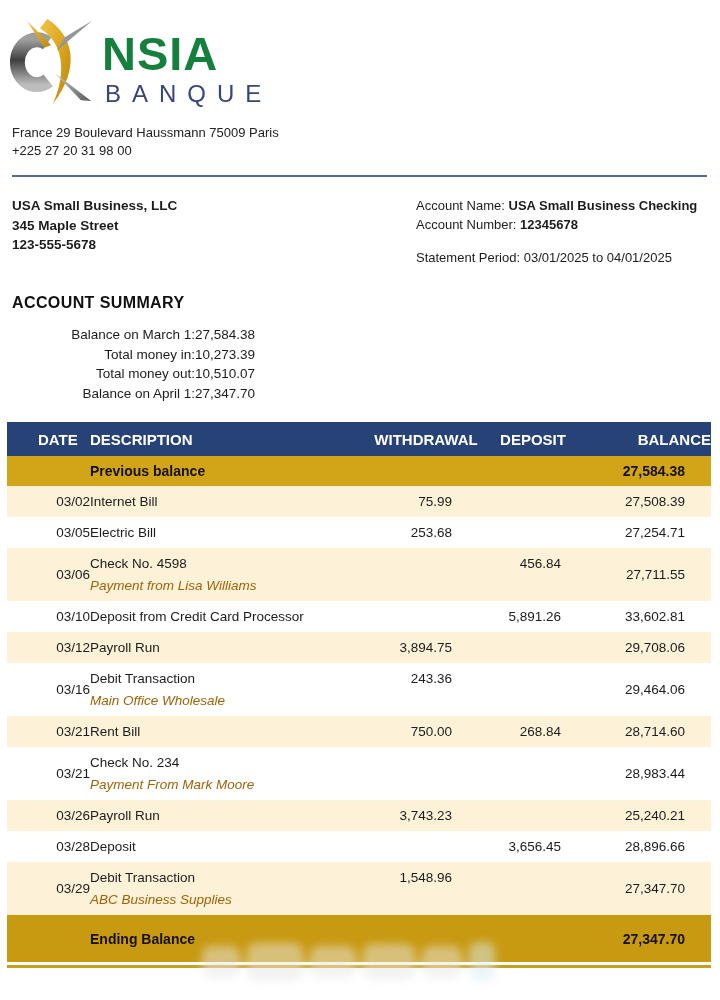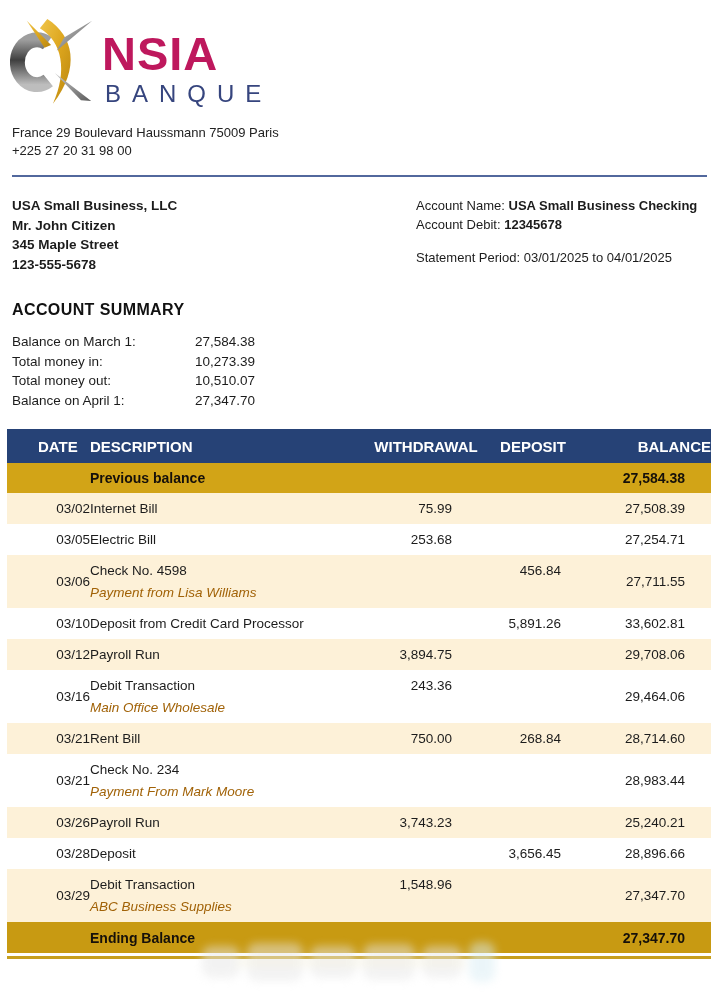--- a/index.html
+++ b/index.html
@@ -12,21 +12,21 @@
     overflow:hidden;
   }
   .page { position:relative; width:720px; height:1000px; }
 
   
   .logo-row { display:flex; align-items:flex-start; padding:12px 0 0 10px; }
   .logo-icon { width:84px; height:96px; flex:0 0 auto; }
   .brand-text { margin-left:8px; padding-top:20px; }
   .brand-name {
     font-size:47px; font-weight:bold; line-height:0.95;
-    color:#be185d; letter-spacing:1px;
+    color:#15803d; letter-spacing:1px;
   }
   .brand-sub {
     font-size:24px; font-weight:500; color:#36457e;
     letter-spacing:11px; margin-top:3px; margin-left:3px;text-align:center;
   }
 
   
   .bank-address { margin:16px 0 0 12px; font-size:13px; line-height:18px; color:#222; }
 
   .rule { border:none; height:2px; background:#52689d; margin:15px 13px 0 12px; }
@@ -34,21 +34,21 @@
   
   .info-row { display:flex; margin:19px 12px 0 12px; }
   .customer-block { flex:1; font-weight:bold; font-size:13.5px; line-height:19.5px; }
   .account-block { width:292px; font-size:13px; line-height:19px; }
   .account-block .bold { font-weight:bold; }
   .period-line { margin-top:14px; }
 
   
   .summary-title { margin:27px 0 0 12px; font-size:16px; font-weight:bold; letter-spacing:0.4px; color:#111; }
   .summary-rows { margin:13px 0 0 12px; font-size:13.5px; line-height:19.5px; }
-  .summary-row { display:flex; }
+  .summary-row { display:flex;text-align:right; }
   .summary-label { width:183px; }
   .summary-value { }
 
   
   .txn-table {
     width:704px; margin:19px 0 0 7px;
     border-collapse:collapse; table-layout:fixed;
     font-size:13.5px;
   }
   col.c-date { width:83px; }
@@ -65,21 +65,21 @@
   th.h-date { text-align:left; padding-left:31px; }
   th.h-desc { text-align:left; }
   th.h-wd   { text-align:center; }
   th.h-dep  { text-align:center; padding-left:14px; }
   th.h-bal  { text-align:right; }
 
   .prev-row td, .end-row td {
     background:#d2a417; font-weight:bold; color:#15100a;
   }
   .prev-row td { height:23px; font-size:14px; }
-  .end-row td  { background:#c89a12; height:31px; font-size:14px; }
+  .end-row td  { background:#c89a12; height:47px; font-size:14px; }
 
   .txn-table tbody tr.data-row:nth-child(even) td { background:#fdf1d8; }
 
   td.t-date { text-align:right; padding-left:31px; vertical-align:middle; }
   td.t-desc { text-align:left; vertical-align:middle; padding:7px 6px 7px 0;margin-left:35px; }
   td.t-wd, td.t-dep { vertical-align:top; padding-top:8px; text-align:right; }
   td.t-wd  { padding-right:28px; }
   td.t-dep { padding-right:11px; }
   td.t-bal { text-align:right; padding-right:26px; vertical-align:middle; }
 
@@ -148,31 +148,30 @@
   <div class="bank-address">
     <div>France 29 Boulevard Haussmann 75009 Paris</div>
     <div>+225 27 20 31 98 00</div>
   </div>
 
   <hr class="rule">
 
   <div class="info-row">
     <div class="customer-block">
       <div>USA Small Business, LLC</div>
-      <div>Mr. John Citizen</div>
       <div>345 Maple Street</div>
       <div>123-555-5678</div>
     </div>
     <div class="account-block">
       <div>
         <span>Account Name:</span>
         <span class="bold">USA Small Business Checking</span>
       </div>
       <div>
-        <span>Account Debit:</span>
+        <span>Account Number:</span>
         <span class="bold">12345678</span>
       </div>
       <div class="period-line">
         <span>Statement Period:</span>
         <span>03/01/2025 to 04/01/2025</span>
       </div>
     </div>
   </div>
 
   <div class="summary-title">ACCOUNT SUMMARY</div>

